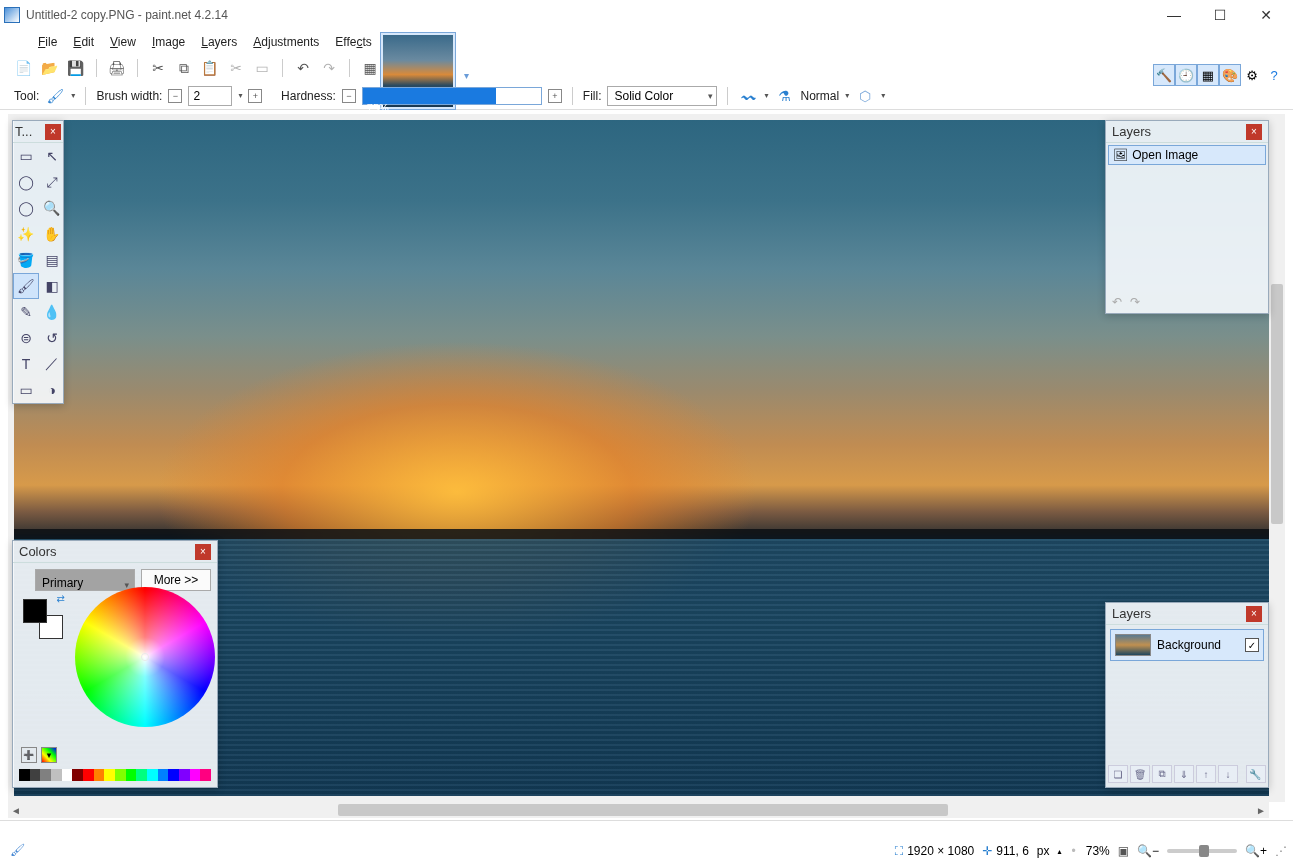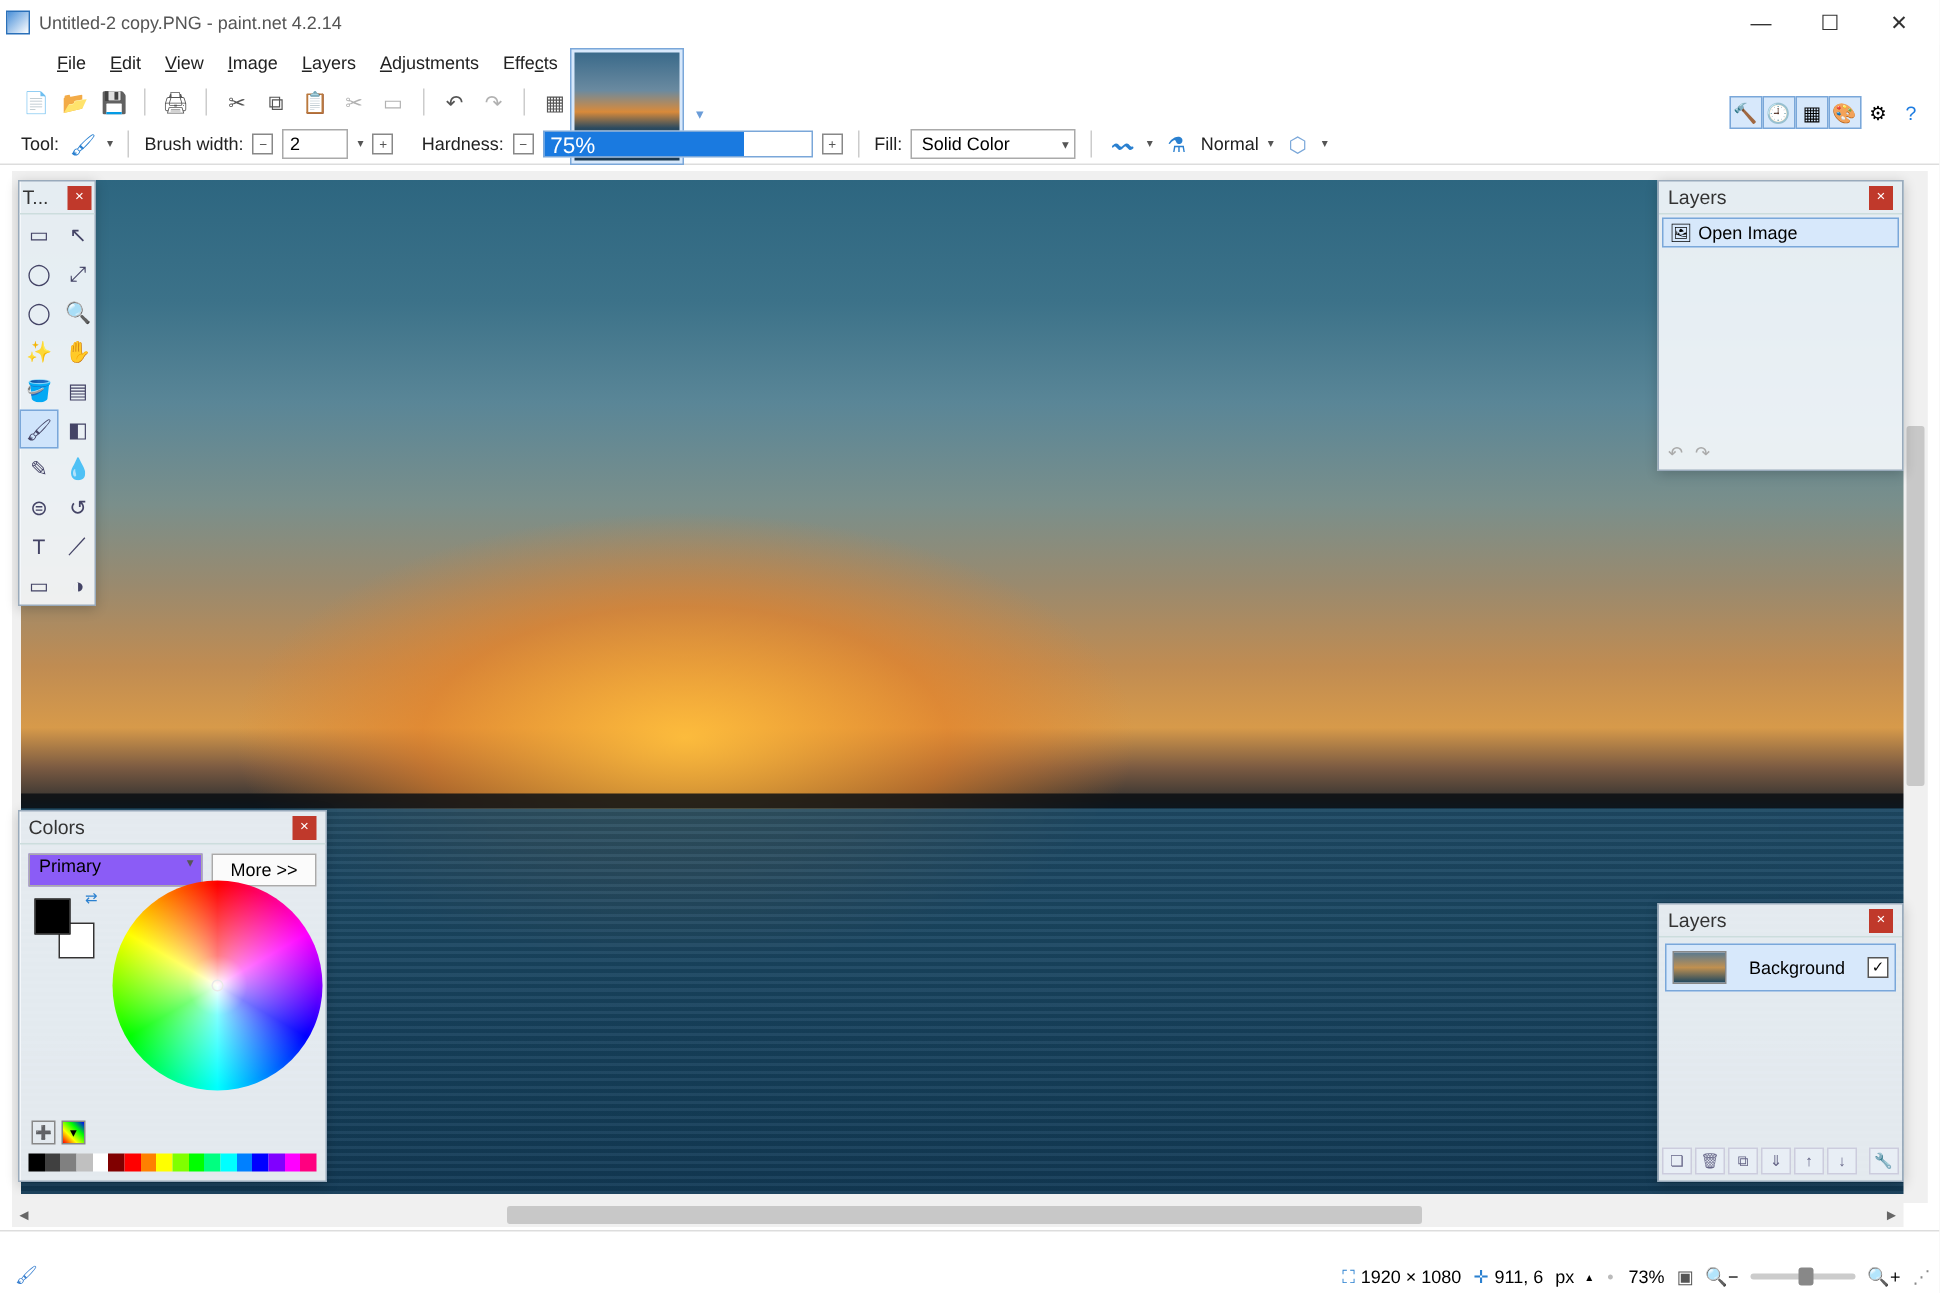--- a/index.html
+++ b/index.html
@@ -27,21 +27,21 @@
 .toolbar1 { height: 28px; display:flex; align-items:center; padding: 0 14px; gap:6px; }
 .tb-btn { width:20px; height:20px; display:flex; align-items:center; justify-content:center; color:#555; font-size:14px; }
 .tb-sep { width:1px; height:18px; background:#ccc; margin:0 4px; }
 
 
 .toolbar2 { height: 28px; display:flex; align-items:center; padding: 0 14px; gap:6px; border-bottom:1px solid #ddd; }
 .toolbar2 .lbl { color:#222; }
 .toolbar2 input[type=text] { height:20px; border:1px solid #aaa; padding:0 4px; }
 .hardness-slider { width:180px; height:18px; border:1px solid #7aa7d9; position:relative; background:#fff; }
 .hardness-slider .fill { position:absolute; left:0; top:0; bottom:0; width:75%; background:#1a7ae0; }
-.hardness-slider .val { position:absolute; left:4px; top:1px; color:#fff; font-size:15px; }
+.hardness-slider .val { position:absolute; left:4px; top:14px; color:#fff; font-size:11px; }
 .select-box { height:20px; border:1px solid #aaa; padding:0 18px 0 6px; display:flex; align-items:center; position:relative; background:#fff; }
 .select-box::after { content:"▾"; position:absolute; right:4px; font-size:9px; color:#555; }
 .stepper { width:14px; height:14px; border:1px solid #888; font-size:9px; display:flex; align-items:center; justify-content:center; color:#555;}
 
 
 .canvas-wrap { position:absolute; left:8px; right:8px; top:114px; bottom:60px; background:#f0f0f0; overflow:hidden; }
 .canvas { position:absolute; left:6px; top:6px; right:6px; bottom:6px;
   background:
     radial-gradient(ellipse 500px 250px at 35% 55%, rgba(255,190,60,0.95) 0%, rgba(230,130,40,0.65) 35%, rgba(0,0,0,0) 60%),
     linear-gradient(to bottom,
@@ -70,30 +70,30 @@
 .tool-cell.active { background:#cfe4fb; border:1px solid #7aa7d9; }
 
 
 .history-panel { right:24px; top:120px; width:164px; height:194px; }
 .history-list { padding:2px; }
 .history-item { height:20px; display:flex; align-items:center; gap:4px; padding:0 4px; background:#d7e8fb; border:1px solid #7aa7d9; }
 .history-footer { position:absolute; bottom:4px; left:6px; display:flex; gap:8px; color:#aaa; }
 
 
 .layers-panel { right:24px; bottom:74px; width:164px; height:186px; }
-.layer-row { height:32px; margin:4px; background:#d7e8fb; border:1px solid #7aa7d9; display:flex; align-items:center; gap:6px; padding:12px 4px;text-align:center; }
+.layer-row { height:32px; margin:4px; background:#d7e8fb; border:1px solid #7aa7d9; display:flex; align-items:center; gap:6px; padding:12px 4px; }
 .layer-thumb { width:36px; height:22px; background:linear-gradient(to bottom,#5a7a90 0%, #c09050 50%, #204860 100%); border:1px solid #888; }
 .layer-check { width:14px; height:14px; border:1px solid #555; display:flex; align-items:center; justify-content:center; font-size:10px; background:#fff; }
 .layers-footer { position:absolute; bottom:2px; left:2px; right:2px; height:22px; display:flex; gap:2px; align-items:center; }
 .layers-footer .lf { width:20px; height:18px; background:#e8eef5; border:1px solid #ccd; font-size:10px; display:flex; align-items:center; justify-content:center; color:#668; }
 
 
 .colors-panel { left:12px; bottom:74px; width:206px; height:248px; }
 .colors-top { display:flex; gap:6px; padding:6px; }
-.color-select { flex:1; height:22px; border:1px solid #aaa; display:flex; align-items:flex-start; padding:0 18px 0 6px; position:relative; background:#8b5cf6; }
+.color-select { flex:1; height:22px; border:1px solid #aaa; display:flex; align-items:flex-end; padding:0 18px 0 6px; position:relative; background:#a3a3a3;margin-left:16px; }
 .color-select::after { content:"▾"; position:absolute; right:5px; font-size:9px; color:#555; }
 .more-btn { width:70px; height:22px; border:1px solid #aaa; background:#fbfbfb; display:flex; align-items:center; justify-content:center; }
 .swatch-stack { position:absolute; left:10px; top:58px; width:40px; height:40px; }
 .swatch-stack .sw-b { position:absolute; right:0; bottom:0; width:24px; height:24px; background:#fff; border:1px solid #333; }
 .swatch-stack .sw-a { position:absolute; left:0; top:0; width:24px; height:24px; background:#000; border:1px solid #333; }
 .color-wheel { position:absolute; left:62px; top:46px; width:140px; height:140px; border-radius:50%;
   background: conic-gradient(red, magenta, blue, cyan, lime, yellow, red); }
 .color-wheel::after { content:""; position:absolute; inset:0; border-radius:50%;
   background: radial-gradient(circle, #fff 0%, rgba(255,255,255,0.5) 20%, rgba(255,255,255,0) 68%); }
 .color-wheel .picker { position:absolute; left:50%; top:50%; width:8px; height:8px; margin:-4px; border:1px solid #000; border-radius:50%; background:transparent; }

